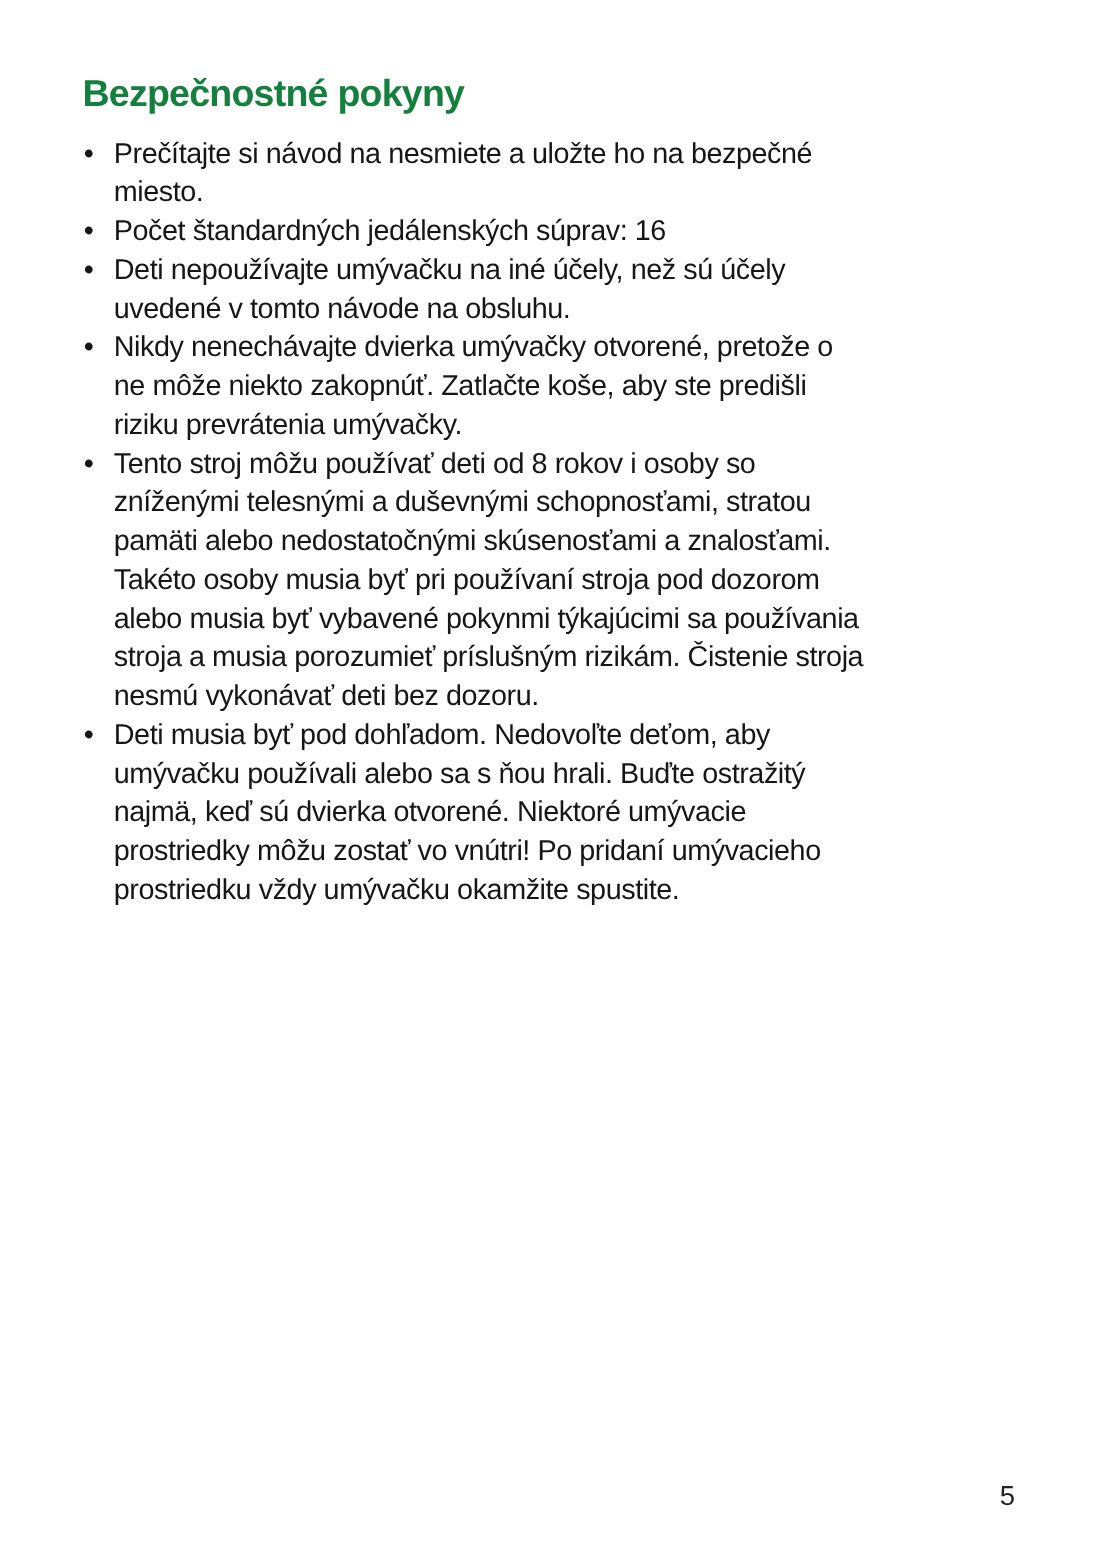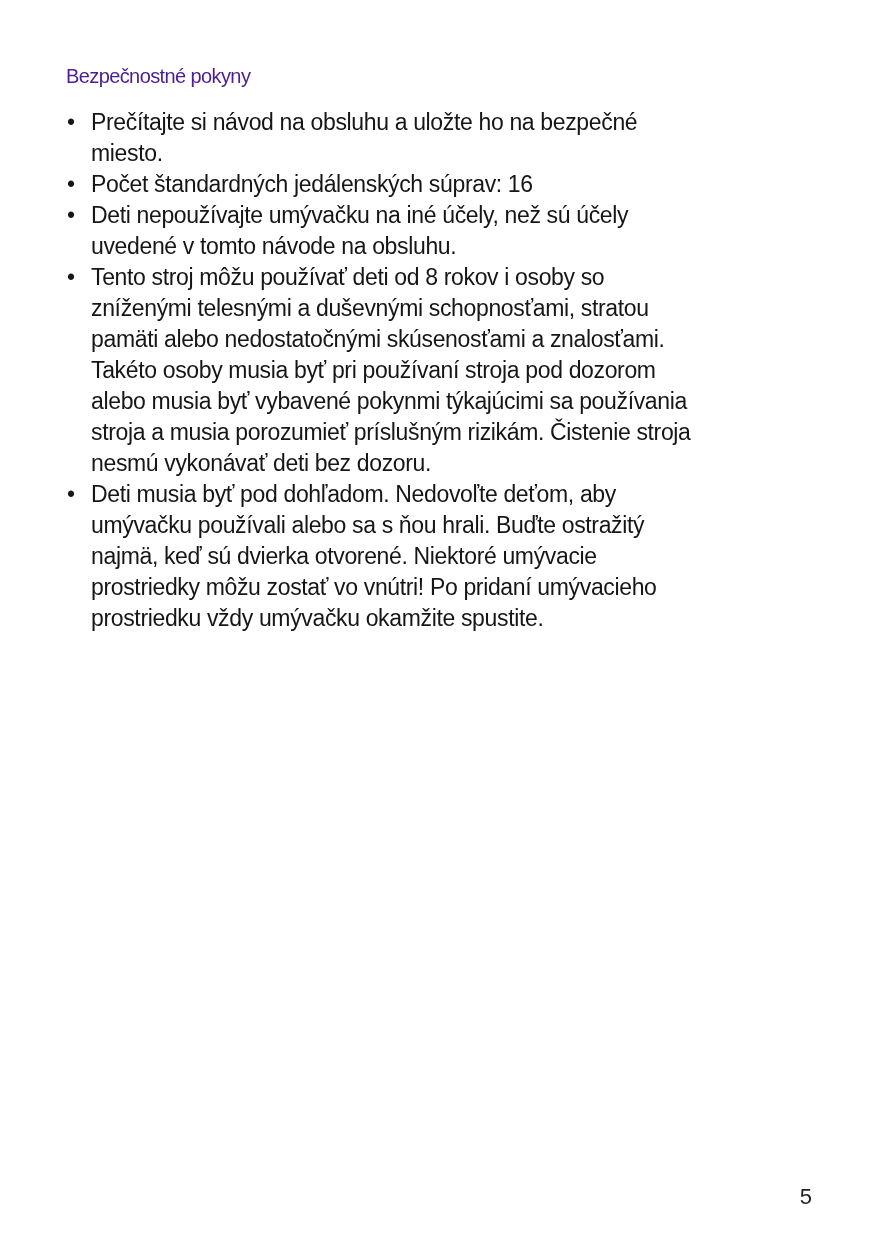--- a/index.html
+++ b/index.html
@@ -19,25 +19,25 @@
     position: absolute;
     top: 0; left: 0;
     width: 874px;
     height: 1240px;
     box-sizing: border-box;
     padding: 57px 64px 0 66px;
     background: #ffffff;
   }
   .page-title {
     margin: 0 0 12px 0;
-    font-size: 20px;
+    font-size: 30px;
     line-height: 38px;
-    font-weight: normal;
+    font-weight: bold;
     letter-spacing: -0.6px;
-    color: #4c1d95;
+    color: #15803d;
   }
   .safety-list {
     list-style: none;
     margin: 0;
     padding: 0;
     width: 734px;
   }
   .safety-list li {
     position: relative;
     padding-left: 25px;
@@ -65,25 +65,28 @@
     color: #222222;
   }
 </style>
 </head>
 <body>
 
 <div class="page">
   <h1 class="page-title">Bezpečnostné pokyny</h1>
 
   <ul class="safety-list">
-    <li>Prečítajte si návod na obsluhu a uložte ho na bezpečné
+    <li>Prečítajte si návod na nesmiete a uložte ho na bezpečné
 miesto.</li>
     <li>Počet štandardných jedálenských súprav: 16</li>
     <li>Deti nepoužívajte umývačku na iné účely, než sú účely
 uvedené v tomto návode na obsluhu.</li>
+    <li>Nikdy nenechávajte dvierka umývačky otvorené, pretože o
+ne môže niekto zakopnúť. Zatlačte koše, aby ste predišli
+riziku prevrátenia umývačky.</li>
     <li>Tento stroj môžu používať deti od 8 rokov i osoby so
 zníženými telesnými a duševnými schopnosťami, stratou
 pamäti alebo nedostatočnými skúsenosťami a znalosťami.
 Takéto osoby musia byť pri používaní stroja pod dozorom
 alebo musia byť vybavené pokynmi týkajúcimi sa používania
 stroja a musia porozumieť príslušným rizikám. Čistenie stroja
 nesmú vykonávať deti bez dozoru.</li>
     <li>Deti musia byť pod dohľadom. Nedovoľte deťom, aby
 umývačku používali alebo sa s ňou hrali. Buďte ostražitý
 najmä, keď sú dvierka otvorené. Niektoré umývacie

